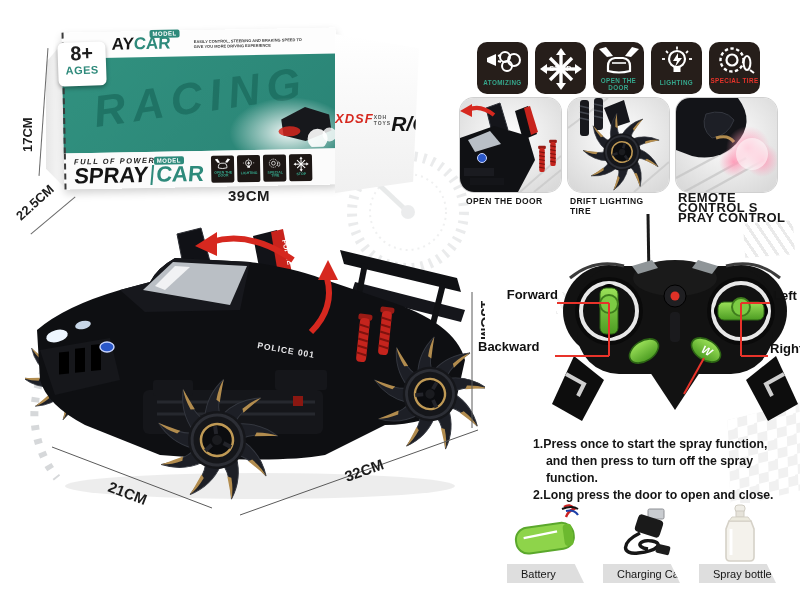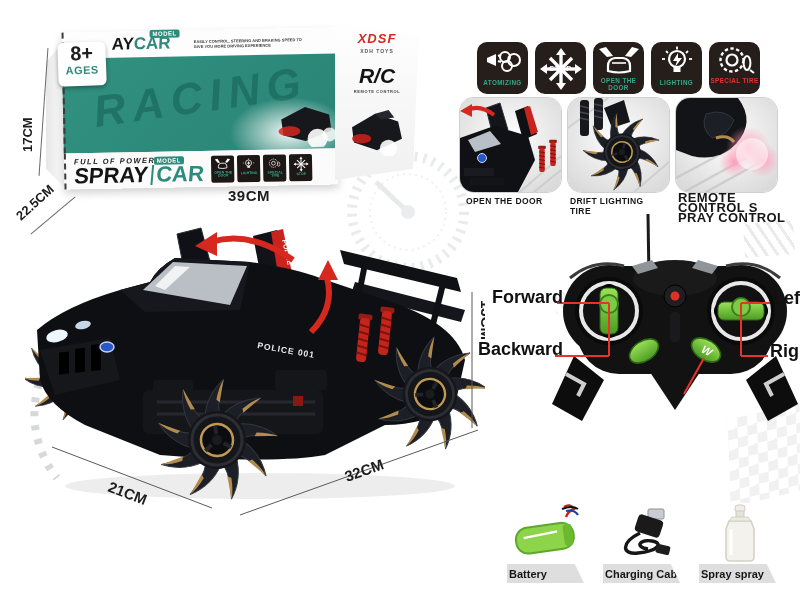--- a/index.html
+++ b/index.html
@@ -41,23 +41,23 @@
   .box-front-bottom{position:relative;height:36px;background:#fbfbfb;border-left:2px dashed #3a3a3a;
     display:flex;align-items:center;padding-left:8px;box-sizing:border-box;}
   .fop{font-size:7.5px;font-weight:900;font-style:italic;letter-spacing:1.5px;color:#222;}
   .spray-word{font-size:22px;font-weight:900;transform:skewX(-6deg);color:#141414;line-height:20px;}
   .car-word{font-size:22px;font-weight:900;transform:skewX(-6deg);color:#2e8a7b;line-height:20px;
     border-left:2px solid #2e8a7b;padding-left:3px;margin-left:3px;}
   .mini-tiles{display:flex;gap:3px;margin-left:8px;}
   .mini-tile{width:23px;height:27px;background:#1d1715;border-radius:2px;display:flex;flex-direction:column;
     align-items:center;justify-content:flex-start;padding-top:2px;box-sizing:border-box;}
   .mini-label{font-size:3.5px;color:#35a78c;font-weight:700;text-align:center;line-height:3.8px;margin-top:1px;}
-  .box-side-right{left:335px;top:21px;width:84px;height:159px;background:linear-gradient(180deg,#ffffff,#f0f0f0);
+  .box-side-right{left:335px;top:34px;width:84px;height:159px;background:linear-gradient(180deg,#ffffff,#f0f0f0);
     clip-path:polygon(0 0,100% 9%,93% 93%,0 100%);box-shadow:2px 3px 6px rgba(0,0,0,.15);
-    display:flex;flex-direction:column;align-items:center;padding-top:10px;box-sizing:border-box;}
+    display:flex;align-items:center;padding-top:10px;box-sizing:border-box;}
   .brand{font-size:13px;font-weight:900;font-style:italic;color:#d6281f;letter-spacing:1px;}
   .brand-sub{font-size:5px;font-weight:700;letter-spacing:1px;color:#555;margin-top:2px;}
   .rc{font-size:21px;font-weight:900;font-style:italic;color:#141414;margin-top:10px;}
   .rc-sub{font-size:4px;font-weight:700;letter-spacing:.6px;color:#444;margin-top:1px;}
   .age-badge{left:58px;top:42px;width:48px;height:44px;background:#ffffff;border-radius:6px;
     box-shadow:0 2px 4px rgba(0,0,0,.35);text-align:center;transform:rotate(-2deg);}
   .age-num{font-size:20px;font-weight:900;color:#1d1d1d;line-height:23px;}
   .age-lbl{font-size:11px;font-weight:900;color:#2e8a7b;line-height:11px;letter-spacing:.5px;}
   .dim-label{font-weight:700;color:#1c1c1c;}
   .dim17{left:20px;top:152px;font-size:13px;transform:rotate(-90deg);transform-origin:0 0;}
@@ -71,33 +71,33 @@
     display:flex;flex-direction:column;align-items:center;justify-content:flex-start;padding-top:4px;box-sizing:border-box;}
   .tile-label{font-size:6.3px;font-weight:900;letter-spacing:.4px;text-align:center;line-height:7px;margin-top:1px;}
   .lbl-teal{color:#35a78c;} .lbl-red{color:#e8332a;}
   .lbl-stop{position:absolute;left:0;right:0;top:22px;color:#ffffff;font-size:7.5px;font-weight:900;text-align:center;letter-spacing:.5px;}
 
   
   .callout{width:101px;height:94px;border-radius:14px;overflow:hidden;box-shadow:0 0 0 1px #d0d0d0;}
   .co-label{font-size:8.5px;font-weight:900;letter-spacing:.4px;color:#161616;line-height:10px;}
 
   
-  .ctl{font-size:18px;font-weight:700;color:#101010;}
+  .ctl{font-size:13px;font-weight:700;color:#101010;}
 
   
   .instructions{left:533px;top:436px;font-size:12.3px;font-weight:700;color:#151515;line-height:17px;}
   .ins-l2{padding-left:13px;}
 
   
   .acc-card{width:88px;height:83px;background:#ffffff;
     clip-path:polygon(24% 0,100% 0,100% 72%,79% 100%,0 100%,0 24%);
     filter:drop-shadow(0 0 1px #9a9a9a);}
   .acc-band{position:absolute;left:3px;right:8px;bottom:3px;height:19px;background:#dedede;
     clip-path:polygon(0 0,88% 0,100% 100%,0 100%);display:flex;align-items:center;}
-  .acc-label{font-size:11px;font-weight:700;color:#161616;padding-left:2px;white-space:nowrap;}
+  .acc-label{font-size:11px;font-weight:400;color:#161616;padding-left:14px;white-space:nowrap;}
 </style>
 </head>
 <body>
 
 <div class="stage">
 
   <svg width="0" height="0" style="position:absolute">
     <defs>
       <linearGradient id="gradGreen" x1="0" y1="0" x2="0" y2="1">
         <stop offset="0" stop-color="#9ae058"></stop>
@@ -531,20 +531,25 @@
       <line x1="259" y1="148" x2="286" y2="148"></line>
       <line x1="259" y1="95" x2="259" y2="148"></line>
       <line x1="222" y1="150" x2="202" y2="186"></line>
     </g>
   </svg>
   <div class="abs ctl" style="left:492px;top:287px;width:66px;text-align:right">Forward</div>
   <div class="abs ctl" style="left:478px;top:339px;width:78px;">Backward</div>
   <div class="abs ctl" style="left:773px;top:288px">Left</div>
   <div class="abs ctl" style="left:770px;top:341px">Right</div>
 
+  <div class="abs instructions">
+    <div>1.Press once to start the spray function,</div>
+    <div class="ins-l2">and then press to turn off the spray function.</div>
+    <div>2.Long press the door to open and close.</div>
+  </div>
 
   <div class="abs" style="left:504px;top:503px">
     <div class="acc-card">
       <svg width="88" height="60" viewBox="0 0 88 60">
         <path d="M 60 4 q 6 -4 10 2 q -6 2 -8 8" stroke="#c22" stroke-width="2.4" fill="none"></path>
         <path d="M 62 8 q 8 -2 12 4" stroke="#1b3fa8" stroke-width="2.2" fill="none"></path>
         <path d="M 58 6 q 10 -4 16 0" stroke="#111" stroke-width="2" fill="none"></path>
         <g transform="rotate(-8 42 36)">
           <rect x="12" y="22" width="58" height="26" rx="12" fill="#8ed44a" stroke="#5ba82c" stroke-width="2"></rect>
           <rect x="60" y="24" width="9" height="22" rx="4" fill="#6cb92f"></rect>
@@ -573,17 +578,17 @@
     <div class="acc-card">
       <svg width="88" height="60" viewBox="0 0 88 60">
         <rect x="39" y="2" width="10" height="7" rx="3" fill="#efede6" stroke="#cfccc2"></rect>
         <rect x="40" y="8" width="8" height="6" fill="#e6e3da" stroke="#cfccc2"></rect>
         <path d="M 33 18 L 55 18 L 58 26 L 58 54 Q 58 58 54 58 L 34 58 Q 30 58 30 54 L 30 26 Z" fill="#f4f2ec" stroke="#d5d1c7" stroke-width="1.6"></path>
         <path d="M 36 14 L 52 14 L 55 18 L 33 18 Z" fill="#eceade" stroke="#d5d1c7"></path>
         <line x1="35" y1="26" x2="35" y2="52" stroke="#ffffff" stroke-width="3"></line>
       </svg>
     </div>
     <div class="acc-band">
-      <span class="acc-label">Spray spray</span>
+      <span class="acc-label">Spray bottle</span>
     </div>
   </div>
 
 </div>
 
 </body></html>

